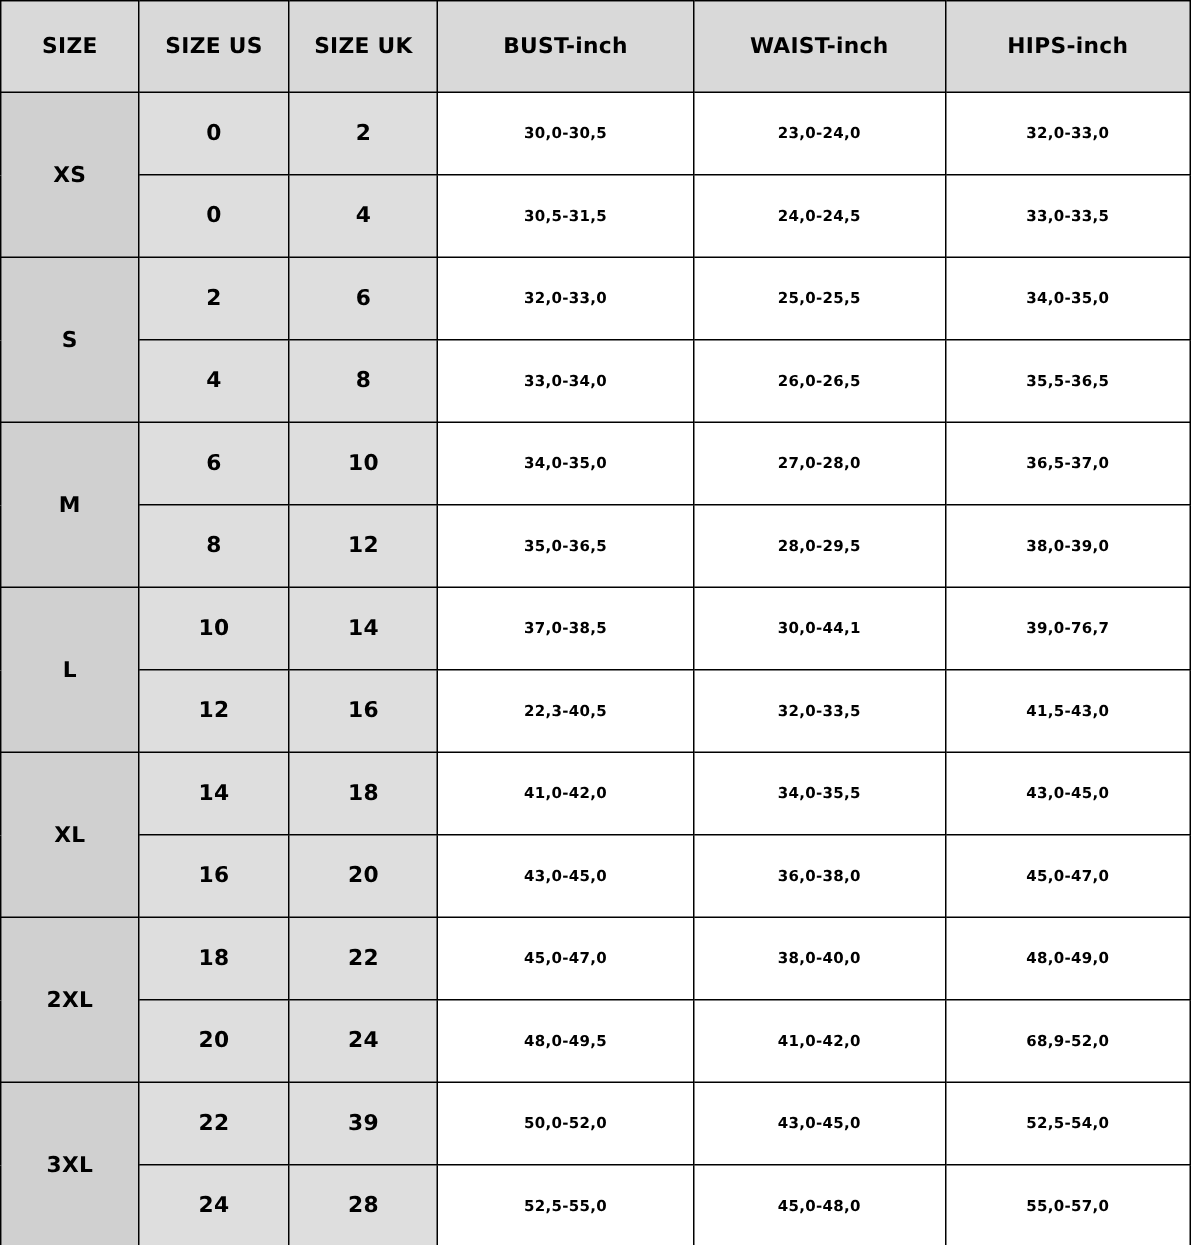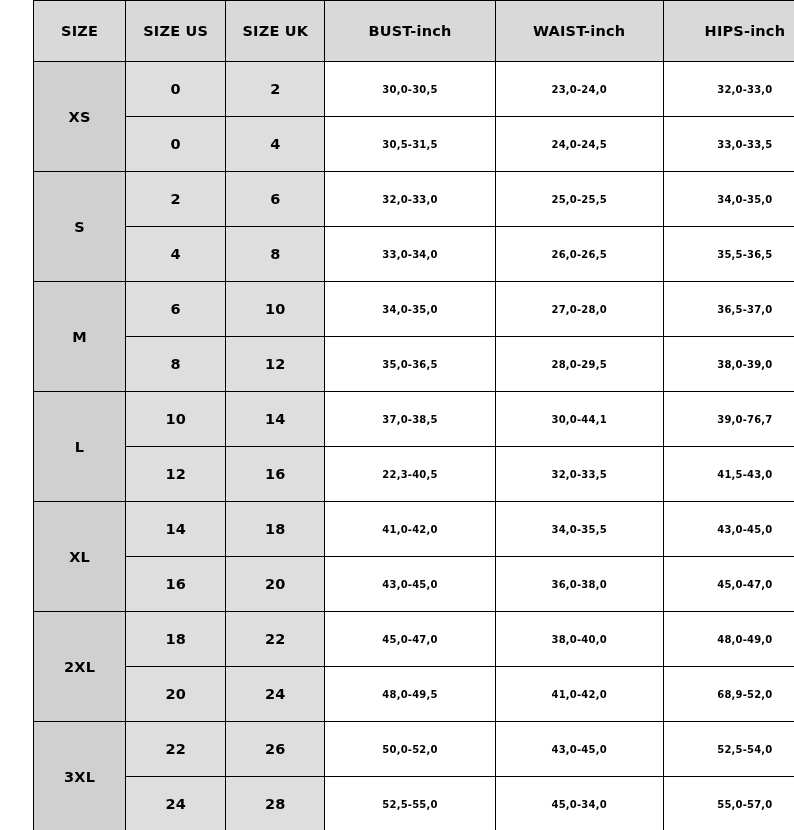--- a/index.html
+++ b/index.html
@@ -11,21 +11,20 @@
     width: 794px;
     height: 830px;
     font-family: "DejaVu Sans", sans-serif;
     overflow: hidden;
   }
   .sheet {
     width: 794px;
     height: 826px;
     box-sizing: border-box;
     background: #ffffff;
-    padding-left: 33px;
   }
   table.size-chart {
     border-collapse: collapse;
     width: 794px;
     table-layout: fixed;
   }
   table.size-chart th,
   table.size-chart td {
     border: 1px solid #000000;
     text-align: center;
@@ -180,27 +179,27 @@
         <td class="us-cell">20</td>
         <td class="uk-cell">24</td>
         <td class="meas-cell">48,0-49,5</td>
         <td class="meas-cell">41,0-42,0</td>
         <td class="meas-cell">68,9-52,0</td>
       </tr>
 
       <tr>
         <td class="size-cell" rowspan="2">3XL</td>
         <td class="us-cell">22</td>
-        <td class="uk-cell">26</td>
+        <td class="uk-cell">39</td>
         <td class="meas-cell">50,0-52,0</td>
         <td class="meas-cell">43,0-45,0</td>
         <td class="meas-cell">52,5-54,0</td>
       </tr>
       <tr>
         <td class="us-cell">24</td>
         <td class="uk-cell">28</td>
         <td class="meas-cell">52,5-55,0</td>
-        <td class="meas-cell">45,0-34,0</td>
+        <td class="meas-cell">45,0-48,0</td>
         <td class="meas-cell">55,0-57,0</td>
       </tr>
     </tbody>
   </table>
 </div>
 
 </body></html>

